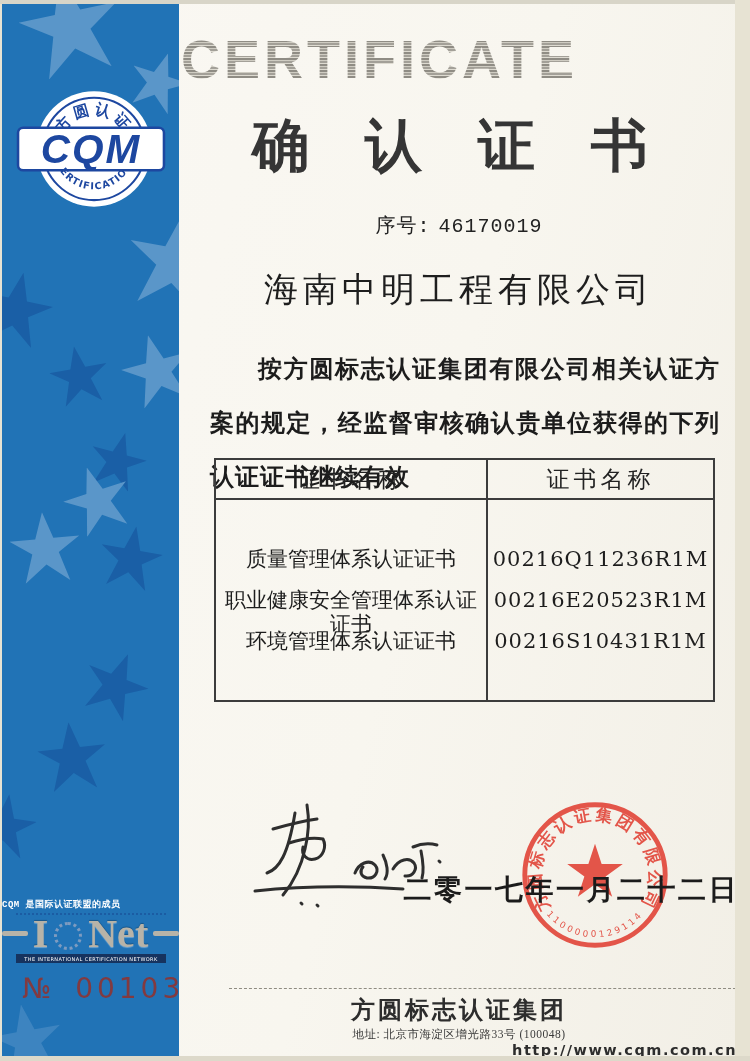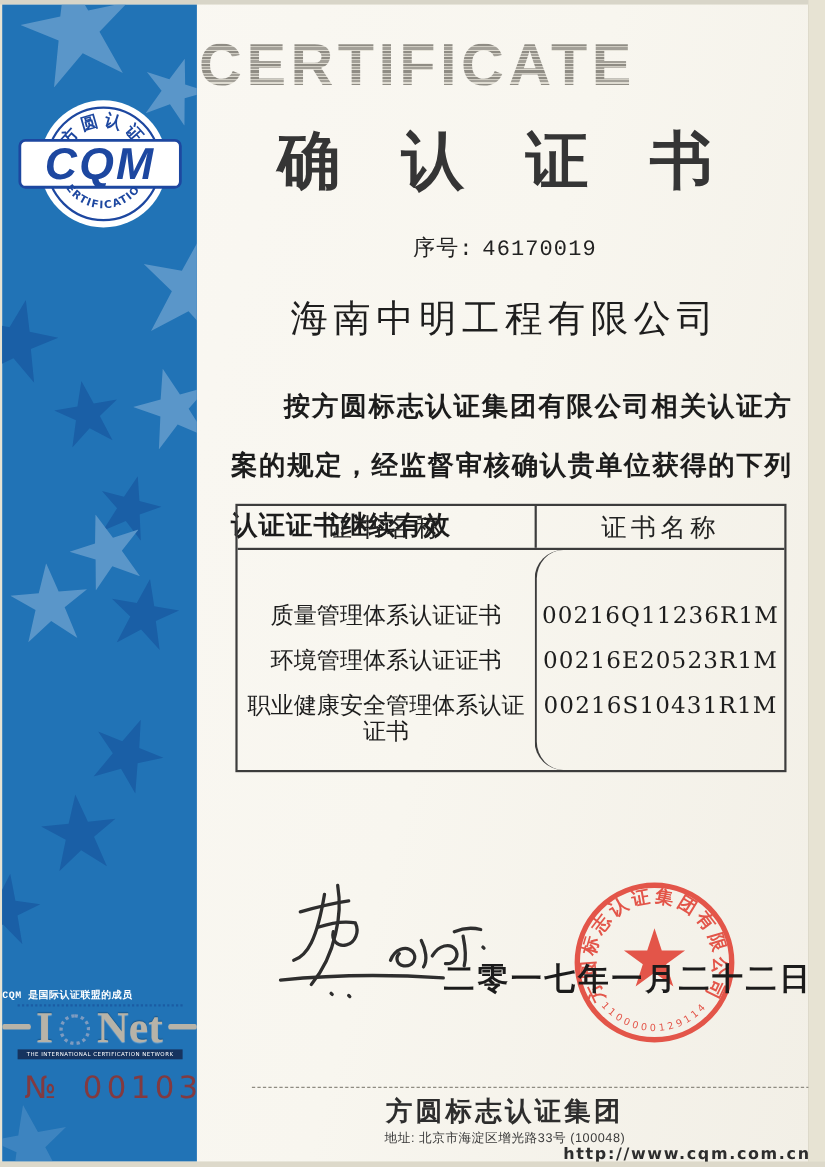--- a/index.html
+++ b/index.html
@@ -94,40 +94,40 @@
   }
 
   
   .tbl{position:absolute;left:33px;top:454px;width:501px;height:244px;border:2px solid #3c3c3c;box-sizing:border-box;}
   .tbl-head{display:grid;grid-template-columns:270px 1fr;height:38px;border-bottom:2px solid #3c3c3c;}
   .tbl-head>div{display:flex;align-items:center;justify-content:center;
     font-size:23px;color:#222;letter-spacing:4px;}
   .tbl-head>div+div{border-left:2px solid #3c3c3c;}
   .tbl-body{display:grid;grid-template-columns:270px 1fr;height:200px;}
   .tbl-col{display:flex;flex-direction:column;justify-content:center;gap:17px;}
-  .tbl-col.nums{border-left:2px solid #3c3c3c;border-radius:26px;}
+  .tbl-col.nums{border-left:2px solid #3c3c3c;}
   .tbl-cell{height:24px;line-height:24px;text-align:center;font-size:21px;color:#1d1d1d;}
   .tbl-col.nums .tbl-cell{letter-spacing:1px;font-size:21px;}
 
   .signature{position:absolute;left:62px;top:795px;width:210px;height:112px;z-index:2;}
   .seal{position:absolute;left:336px;top:793px;width:156px;height:156px;z-index:1;opacity:.92;}
   .date{
     position:absolute;top:867px;right:-2px;z-index:2;
     font-size:28px;font-weight:700;color:#1b1b1b;letter-spacing:2.5px;white-space:nowrap;margin-left:12px;
   }
 
   .footer-rule{position:absolute;top:984px;left:48px;right:-4px;border-top:1px dashed #8f8c82;}
   .footer-org{
     position:absolute;top:990px;width:100%;text-align:center;
     font-family:"DejaVu Sans","Liberation Sans",sans-serif;
     font-weight:700;font-size:24px;letter-spacing:3px;color:#2d2d2d;
   }
   .footer-addr{
     position:absolute;top:1023px;width:100%;text-align:center;
-    font-family:Liberation Sans, sans-serif;
+    font-family:Liberation Serif, serif;
     font-size:11.5px;color:#3a3a3a;letter-spacing:.5px;
   }
   .footer-url{
     position:absolute;top:1038px;width:100%;text-align:right;
     font-family:"DejaVu Sans","Liberation Sans",sans-serif;
     font-weight:bold;font-size:14.5px;color:#2d2d2d;letter-spacing:1.5px;
   }
 </style>
 </head>
 <body>
@@ -199,22 +199,22 @@
       <div class="body-text">按方圆标志认证集团有限公司相关认证方案的规定，经监督审核确认贵单位获得的下列认证证书继续有效</div>
 
       <div class="tbl">
         <div class="tbl-head">
           <div>证书名称</div>
           <div>证书名称</div>
         </div>
         <div class="tbl-body">
           <div class="tbl-col names">
             <div class="tbl-cell">质量管理体系认证证书</div>
+            <div class="tbl-cell">职业健康安全管理体系认证证书</div>
             <div class="tbl-cell">环境管理体系认证证书</div>
-            <div class="tbl-cell">职业健康安全管理体系认证证书</div>
           </div>
           <div class="tbl-col nums">
             <div class="tbl-cell">00216Q11236R1M</div>
             <div class="tbl-cell">00216E20523R1M</div>
             <div class="tbl-cell">00216S10431R1M</div>
           </div>
         </div>
       </div>
 
       <svg class="signature" viewBox="0 0 210 112">

